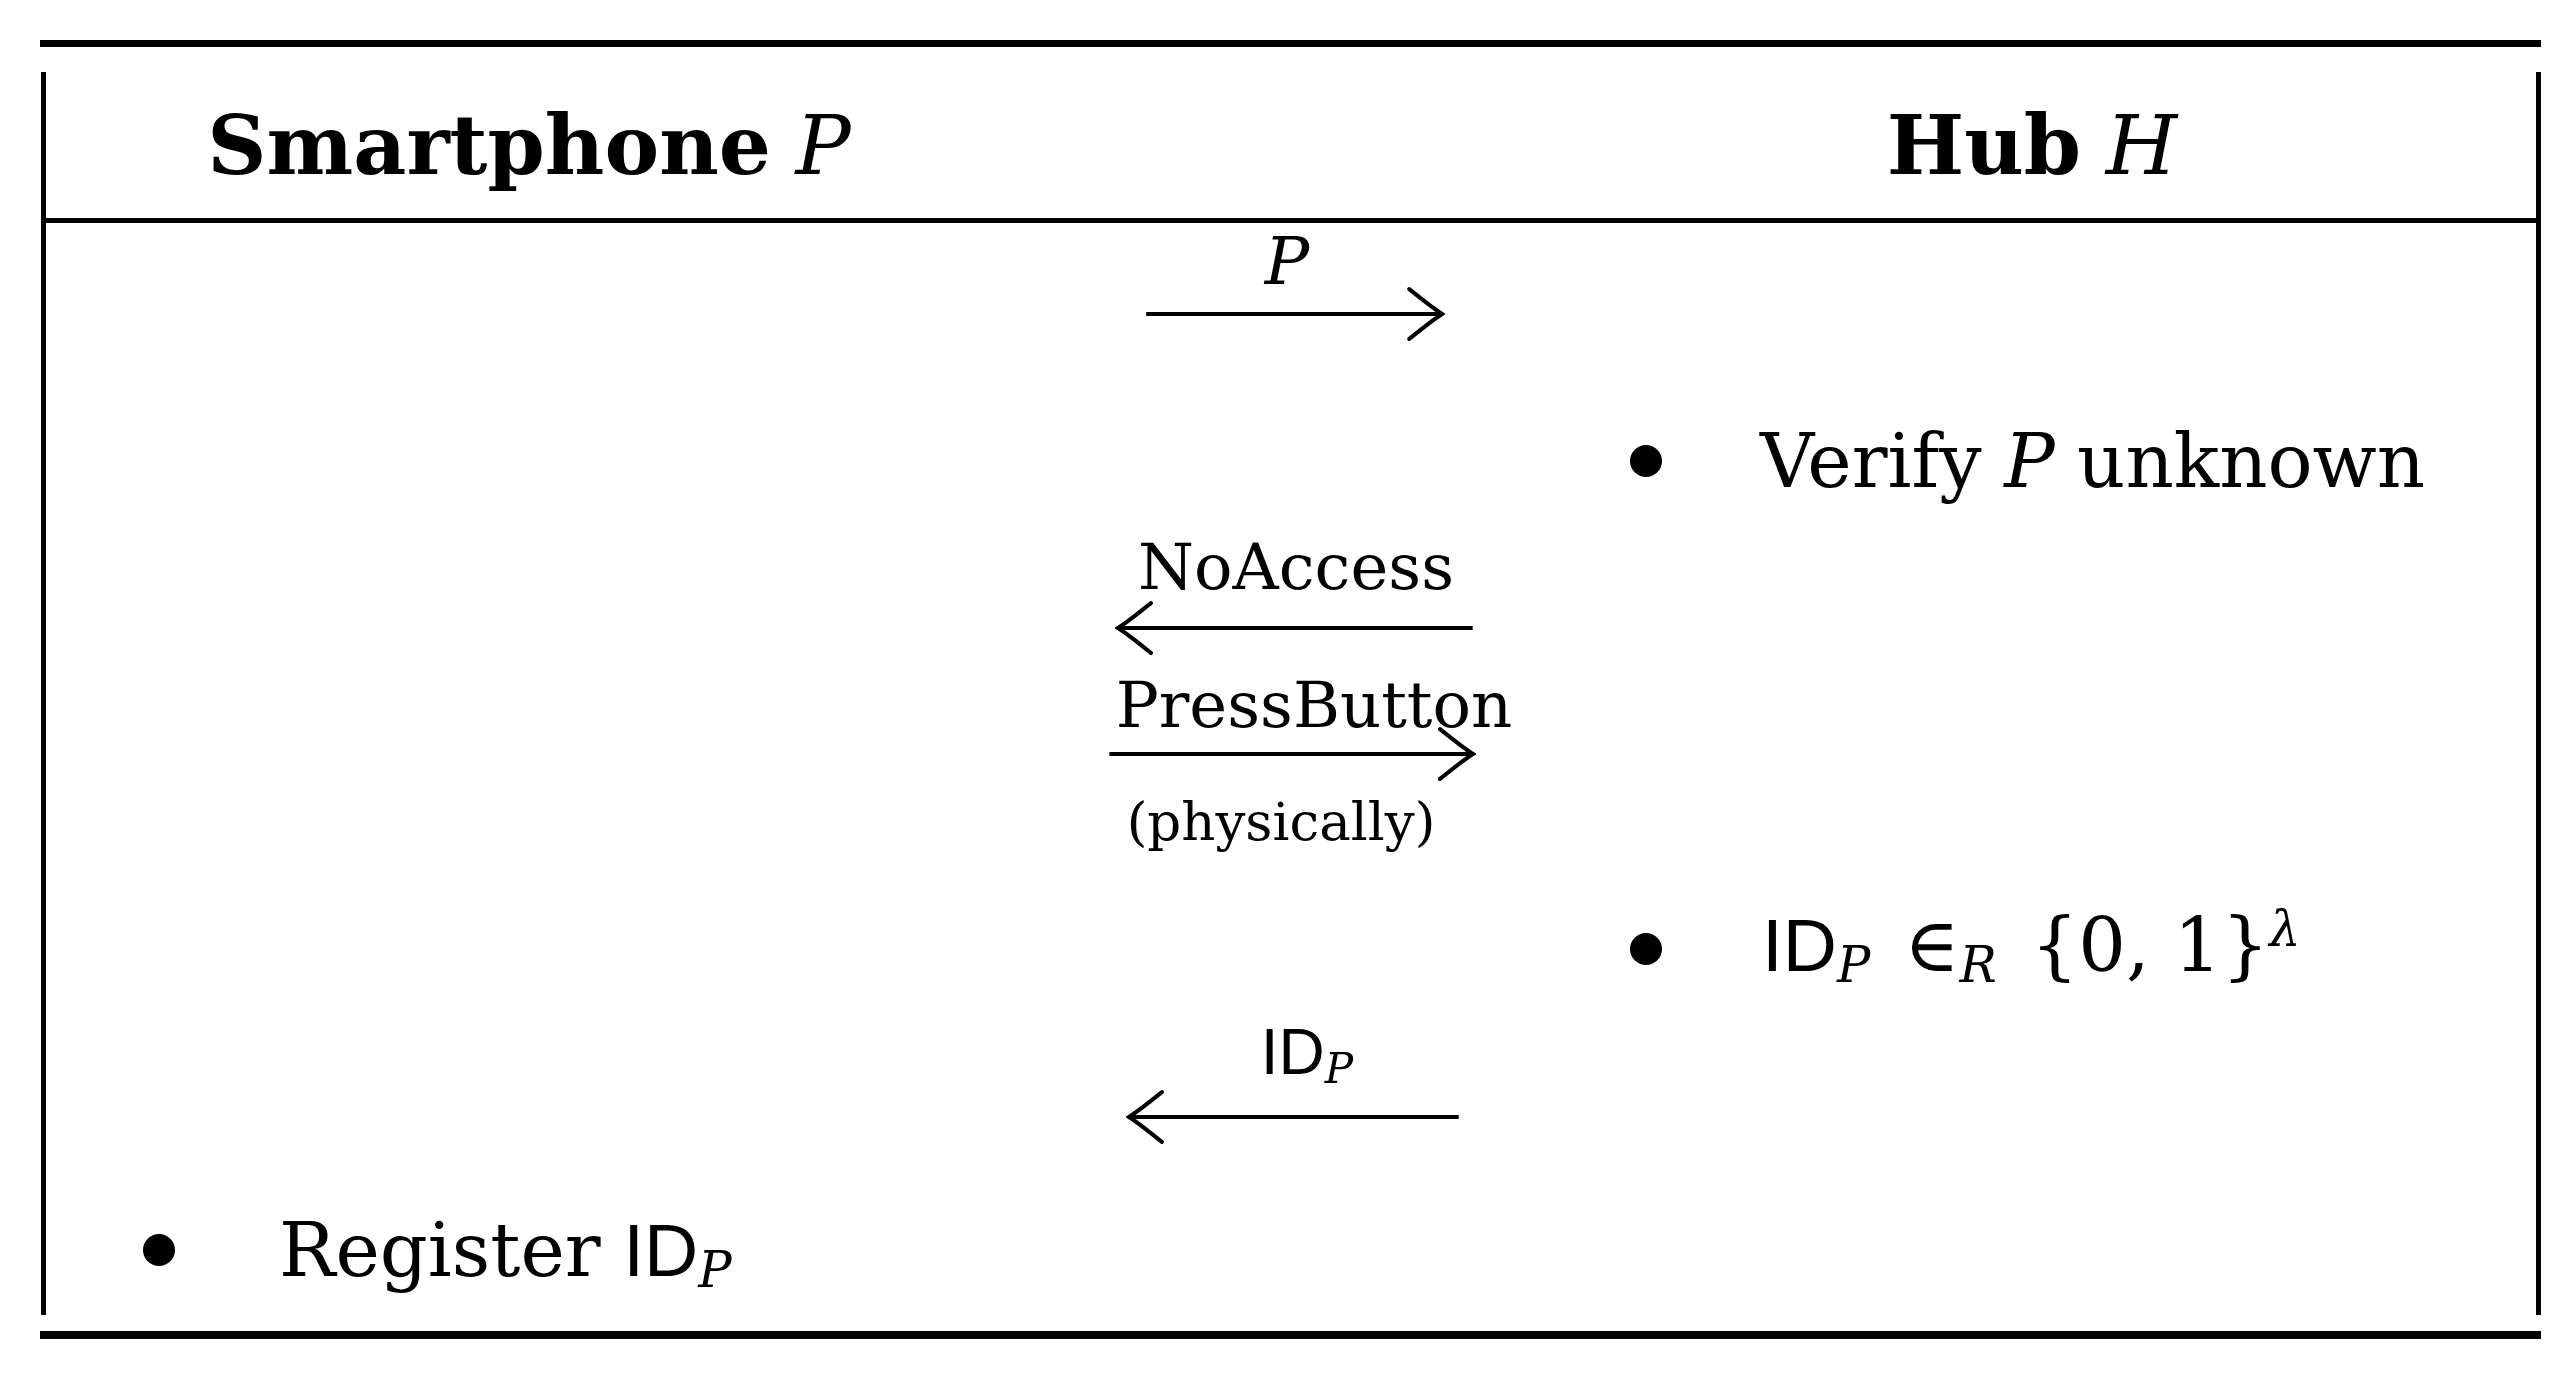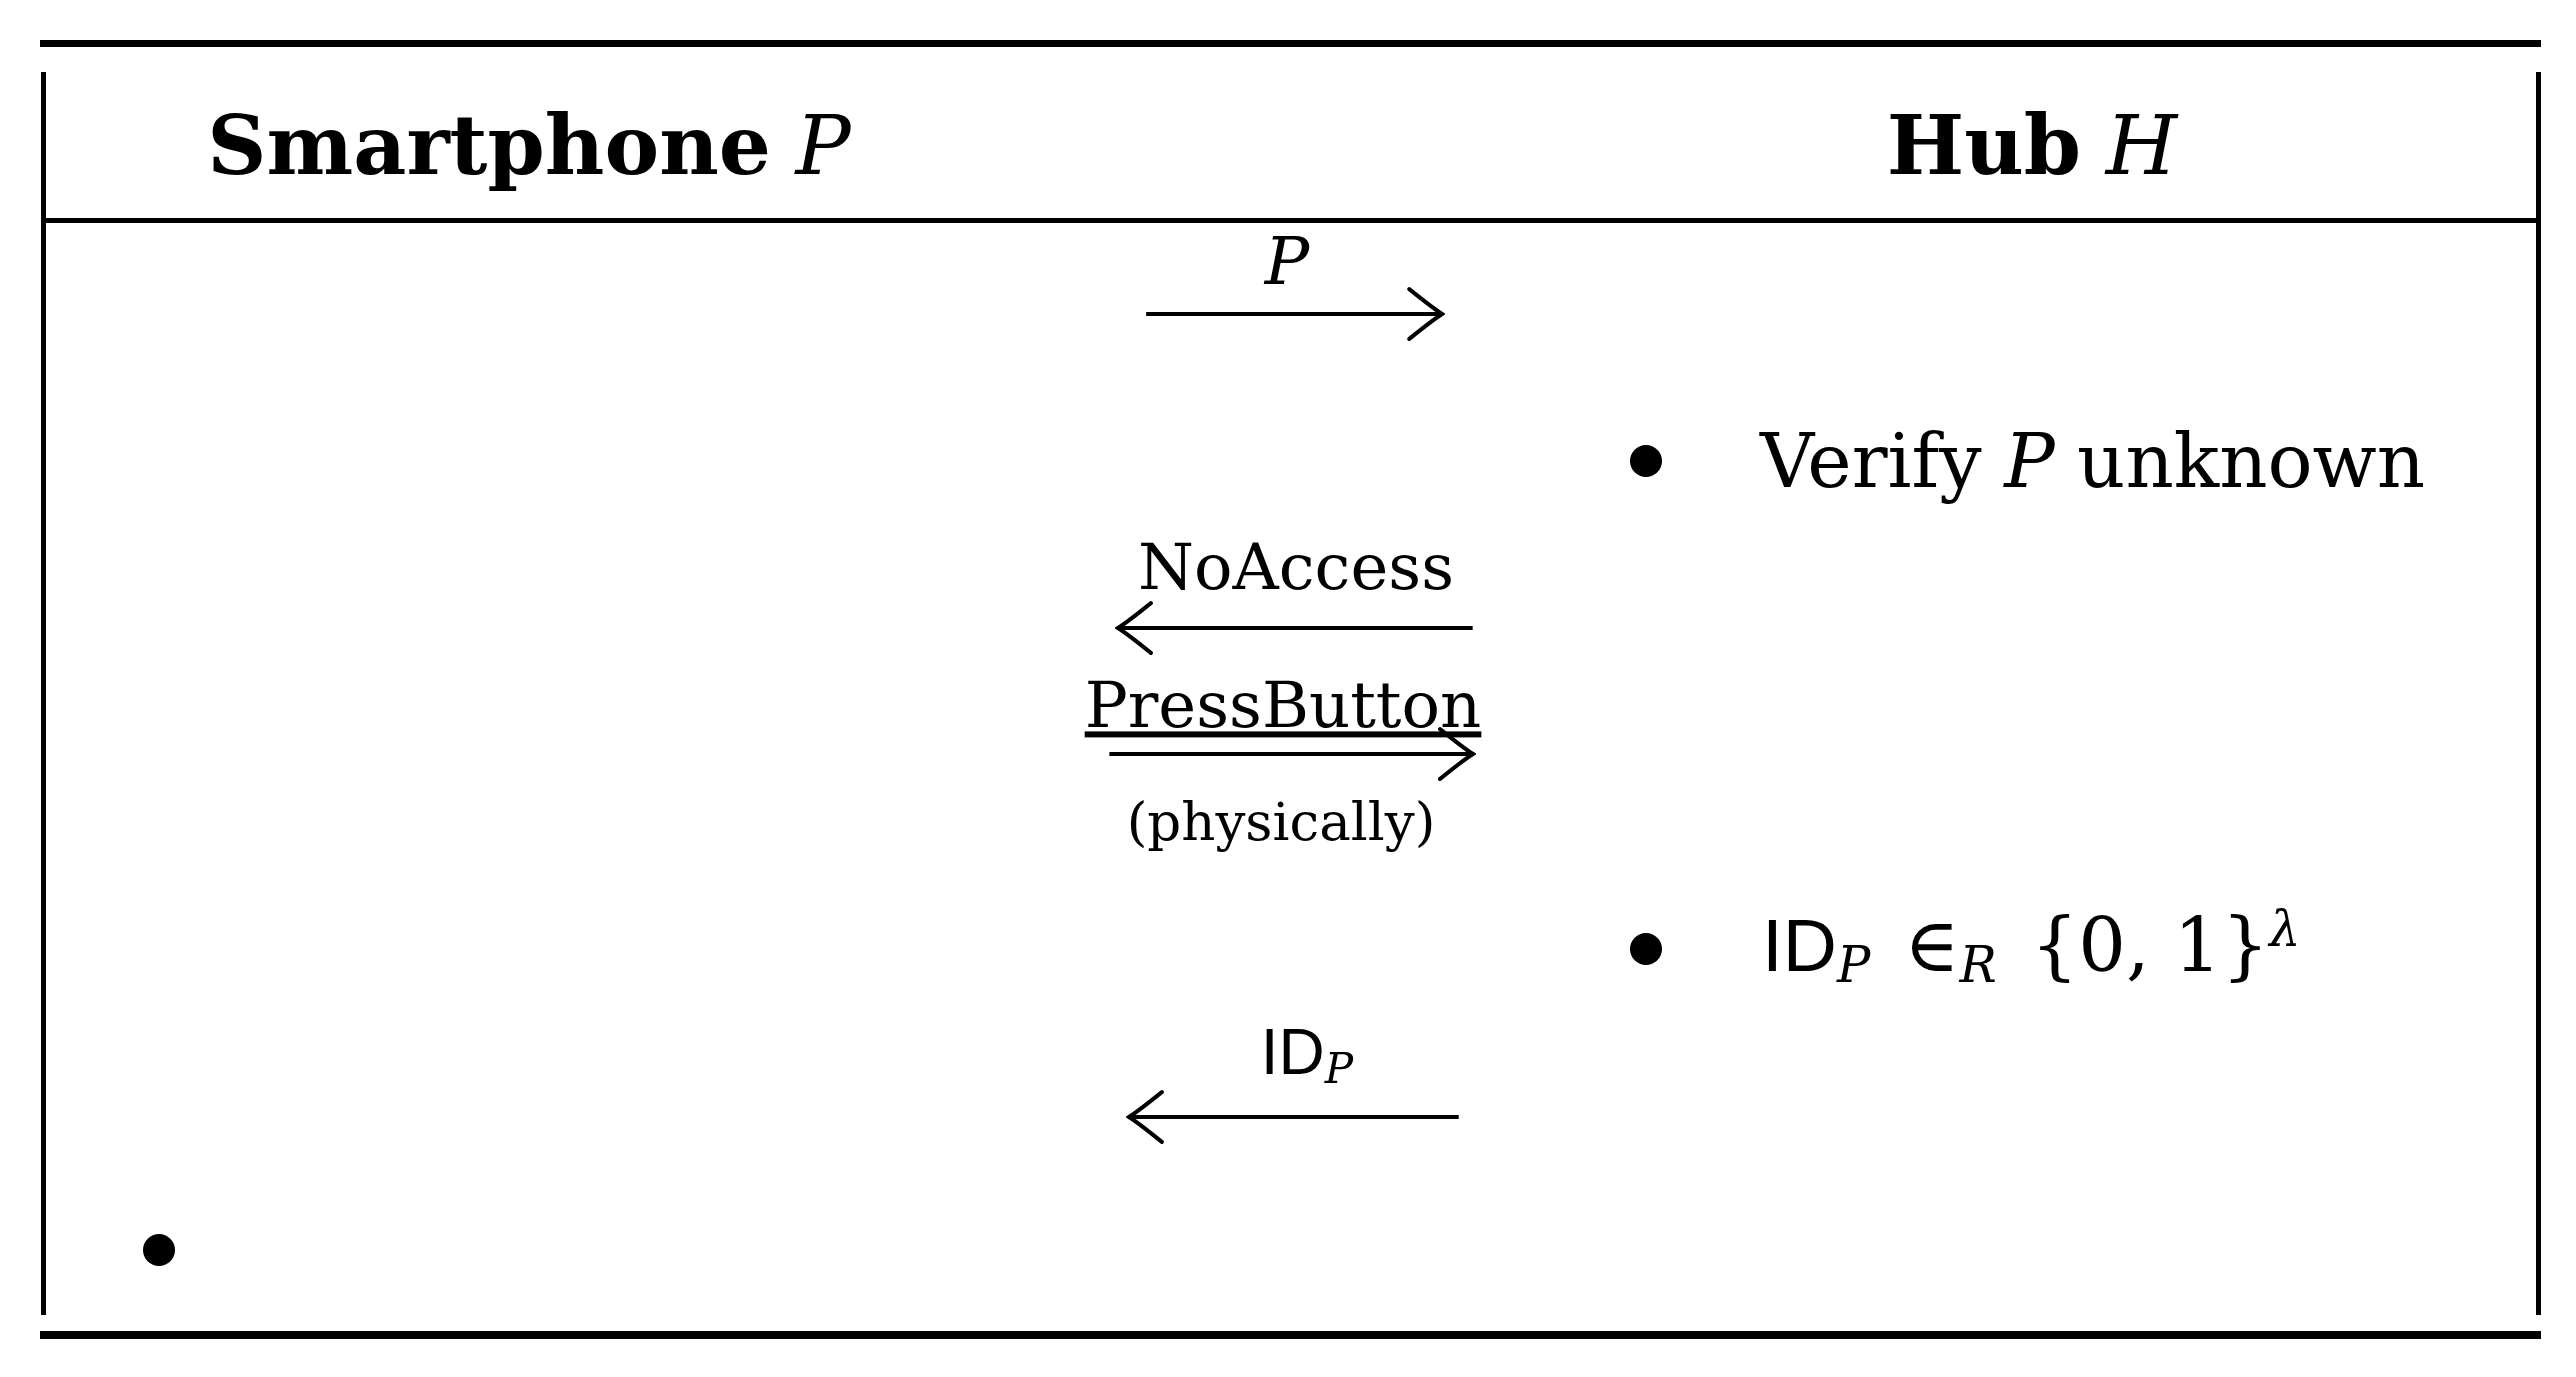--- a/index.html
+++ b/index.html
@@ -70,36 +70,39 @@
   <div class="abs cc msglbl" style="left:1296px; top:568px;">NoAccess</div>
 
   <div class="abs vc bodytxt" style="left:1760px; top:461px;">
     <span>Verify</span><span class="script namegap">P</span><span class="namegap">unknown</span>
   </div>
   <svg class="arrow" style="left:1115px; top:588px;" width="358" height="80" viewBox="0 0 402 90">
     <line x1="6" y1="45" x2="402" y2="45"></line>
     <path d="M 40 17 Q 14 38 3 45 Q 14 52 40 73"></path>
   </svg>
 
-  <div class="abs cc msglbl" style="left:1283px; top:706px;text-decoration:underline;">PressButton</div>
+  <div class="abs cc msglbl" style="left:1314px; top:706px;">PressButton</div>
   <svg class="arrow" style="left:1109px; top:714px;" width="367" height="80" viewBox="0 0 412 90">
     <line x1="0" y1="45" x2="406" y2="45"></line>
     <path d="M 372 17 Q 398 38 409 45 Q 398 52 372 73"></path>
   </svg>
   <div class="abs cc notetxt" style="left:1281px; top:822px;">(physically)</div>
 
   <div class="bullet" style="left:1630px; top:933px;"></div>
   <div class="abs vc bodytxt" style="left:1762px; top:945px;">
     <span class="sans">ID</span><span class="script sub">P</span><span class="mspace-l">∈</span><span class="script sub">R</span><span class="mspace-l">{0, 1}</span><span class="script sup">λ</span>
   </div>
 
   <div class="abs cc msglbl" style="left:1307px; top:1053px;">
     <span class="sans">ID</span><span class="script sub">P</span>
   </div>
   <svg class="arrow" style="left:1126px; top:1077px;" width="333" height="80" viewBox="0 0 374 90">
     <line x1="6" y1="45" x2="374" y2="45"></line>
     <path d="M 40 17 Q 14 38 3 45 Q 14 52 40 73"></path>
   </svg>
 
   <div class="bullet" style="left:143px; top:1234px;"></div>
+  <div class="abs vc bodytxt" style="left:279px; top:1250px;">
+    <span>Register</span><span class="sans namegap">ID</span><span class="script sub">P</span>
+  </div>
 
 </div>
 
 
 </body></html>

